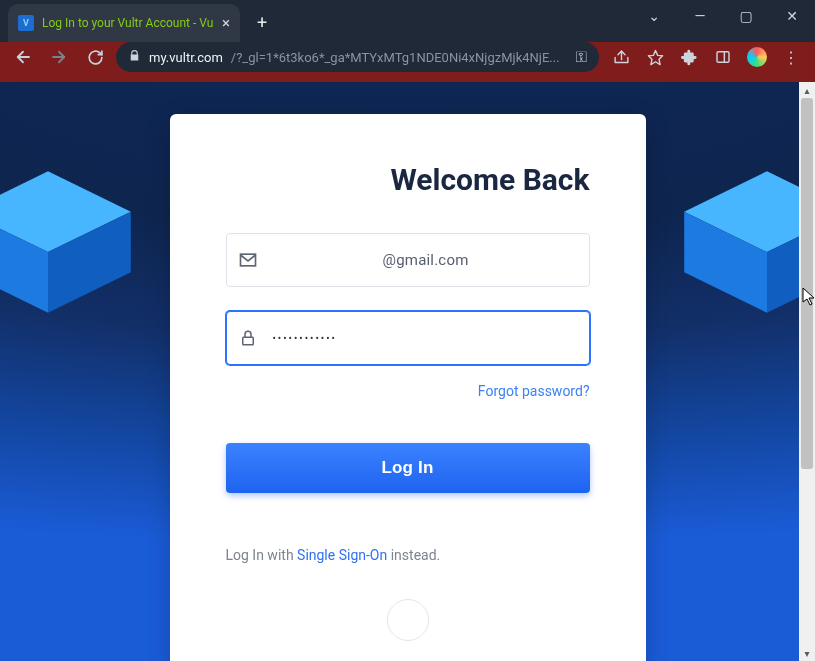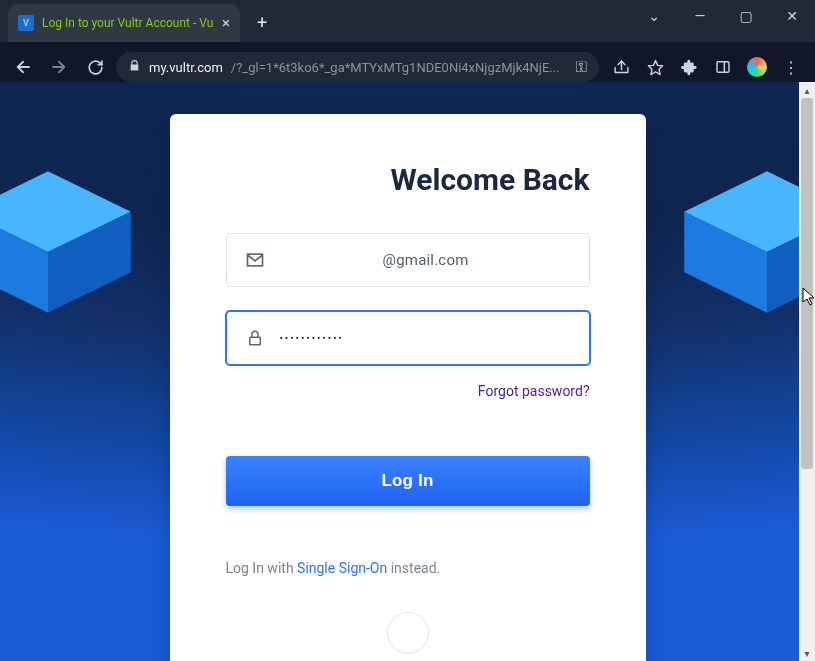--- a/index.html
+++ b/index.html
@@ -60,23 +60,23 @@
       align-items: center;
     }
     .win-controls > div {
       width: 46px; height: 32px;
       display: flex; align-items: center; justify-content: center;
       color: #d1d5db; font-size: 14px;
     }
     .win-caret { font-size: 15px; }
     .addrbar {
       height: 40px;
-      background: #0f172a;
-      display: flex;
-      align-items: flex-end;
+      background: #7f1d1d;
+      display: flex;
+      align-items: flex-start;
       padding: 0 8px;
       gap: 6px;
     }
     .nav-btn {
       width: 30px; height: 30px;
       display: flex; align-items: center; justify-content: center;
       color: #c9d0da;
       font-size: 17px;
       border-radius: 50%;
     }
@@ -166,21 +166,21 @@
       font-size: 30px;
       font-weight: 700;
       margin-bottom: 36px;
     }
     .field {
       height: 54px;
       border: 1px solid #dfe2e8;
       border-radius: 4px;
       display: flex;
       align-items: center;
-      padding: 0 17px;
+      padding: 0 10px;
       gap: 14px;
       margin-bottom: 24px;
       background: #fff;
     }
     .field.focused {
       border-color: #2b72ff;
       box-shadow: 0 0 0 1px #2b72ff;
     }
     .field .icon { width: 22px; color: #5e6573; display: flex; align-items: center; justify-content: center; }
     .field-value {
@@ -191,24 +191,24 @@
       letter-spacing: .2px;
     }
     .field-value.password {
       text-align: left;
       color: #333;
       letter-spacing: 2px;
       font-size: 10px;
     }
     .forgot {
       text-align: right;
-      color: #4c1d95;
+      color: #3b82f6;
       font-size: 14px;
       margin-top: -6px;
-      margin-bottom: 57px;
+      margin-bottom: 44px;
     }
     .login-btn {
       height: 50px;
       width: 100%;
       background: linear-gradient(180deg, #3b82ff 0%, #1e63f0 100%);
       border: none;
       border-radius: 4px;
       color: #fff;
       font-size: 17px;
       font-weight: 600;

